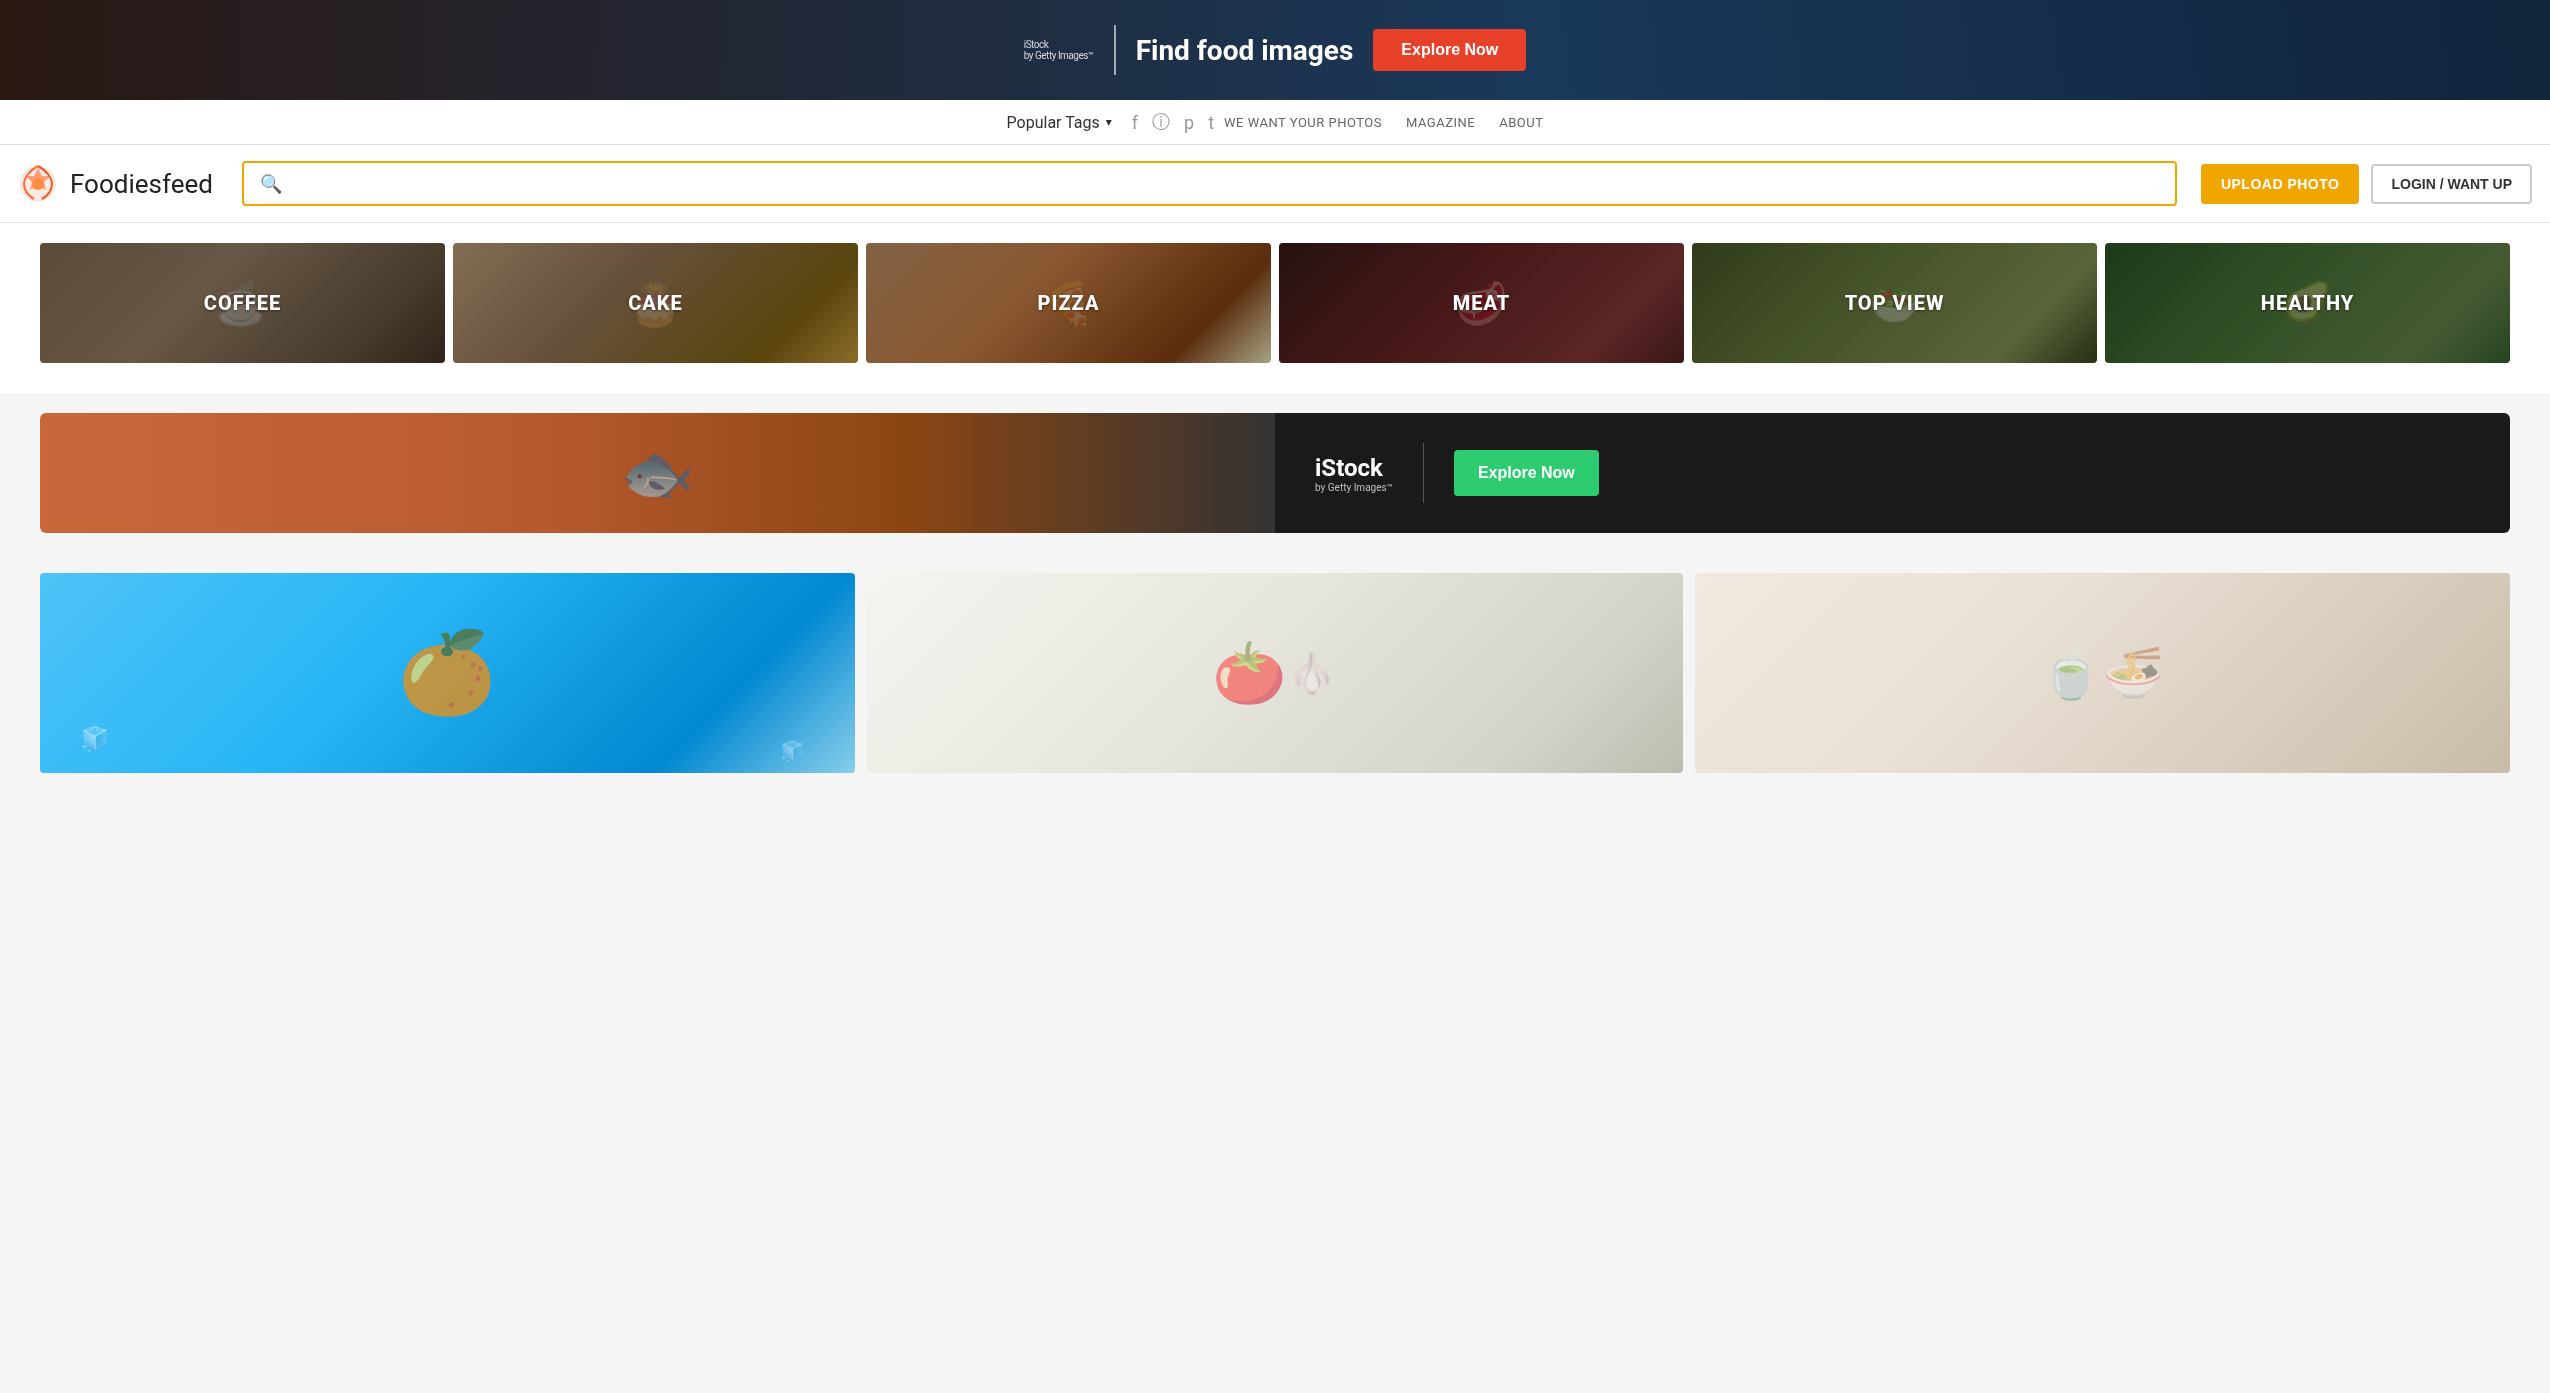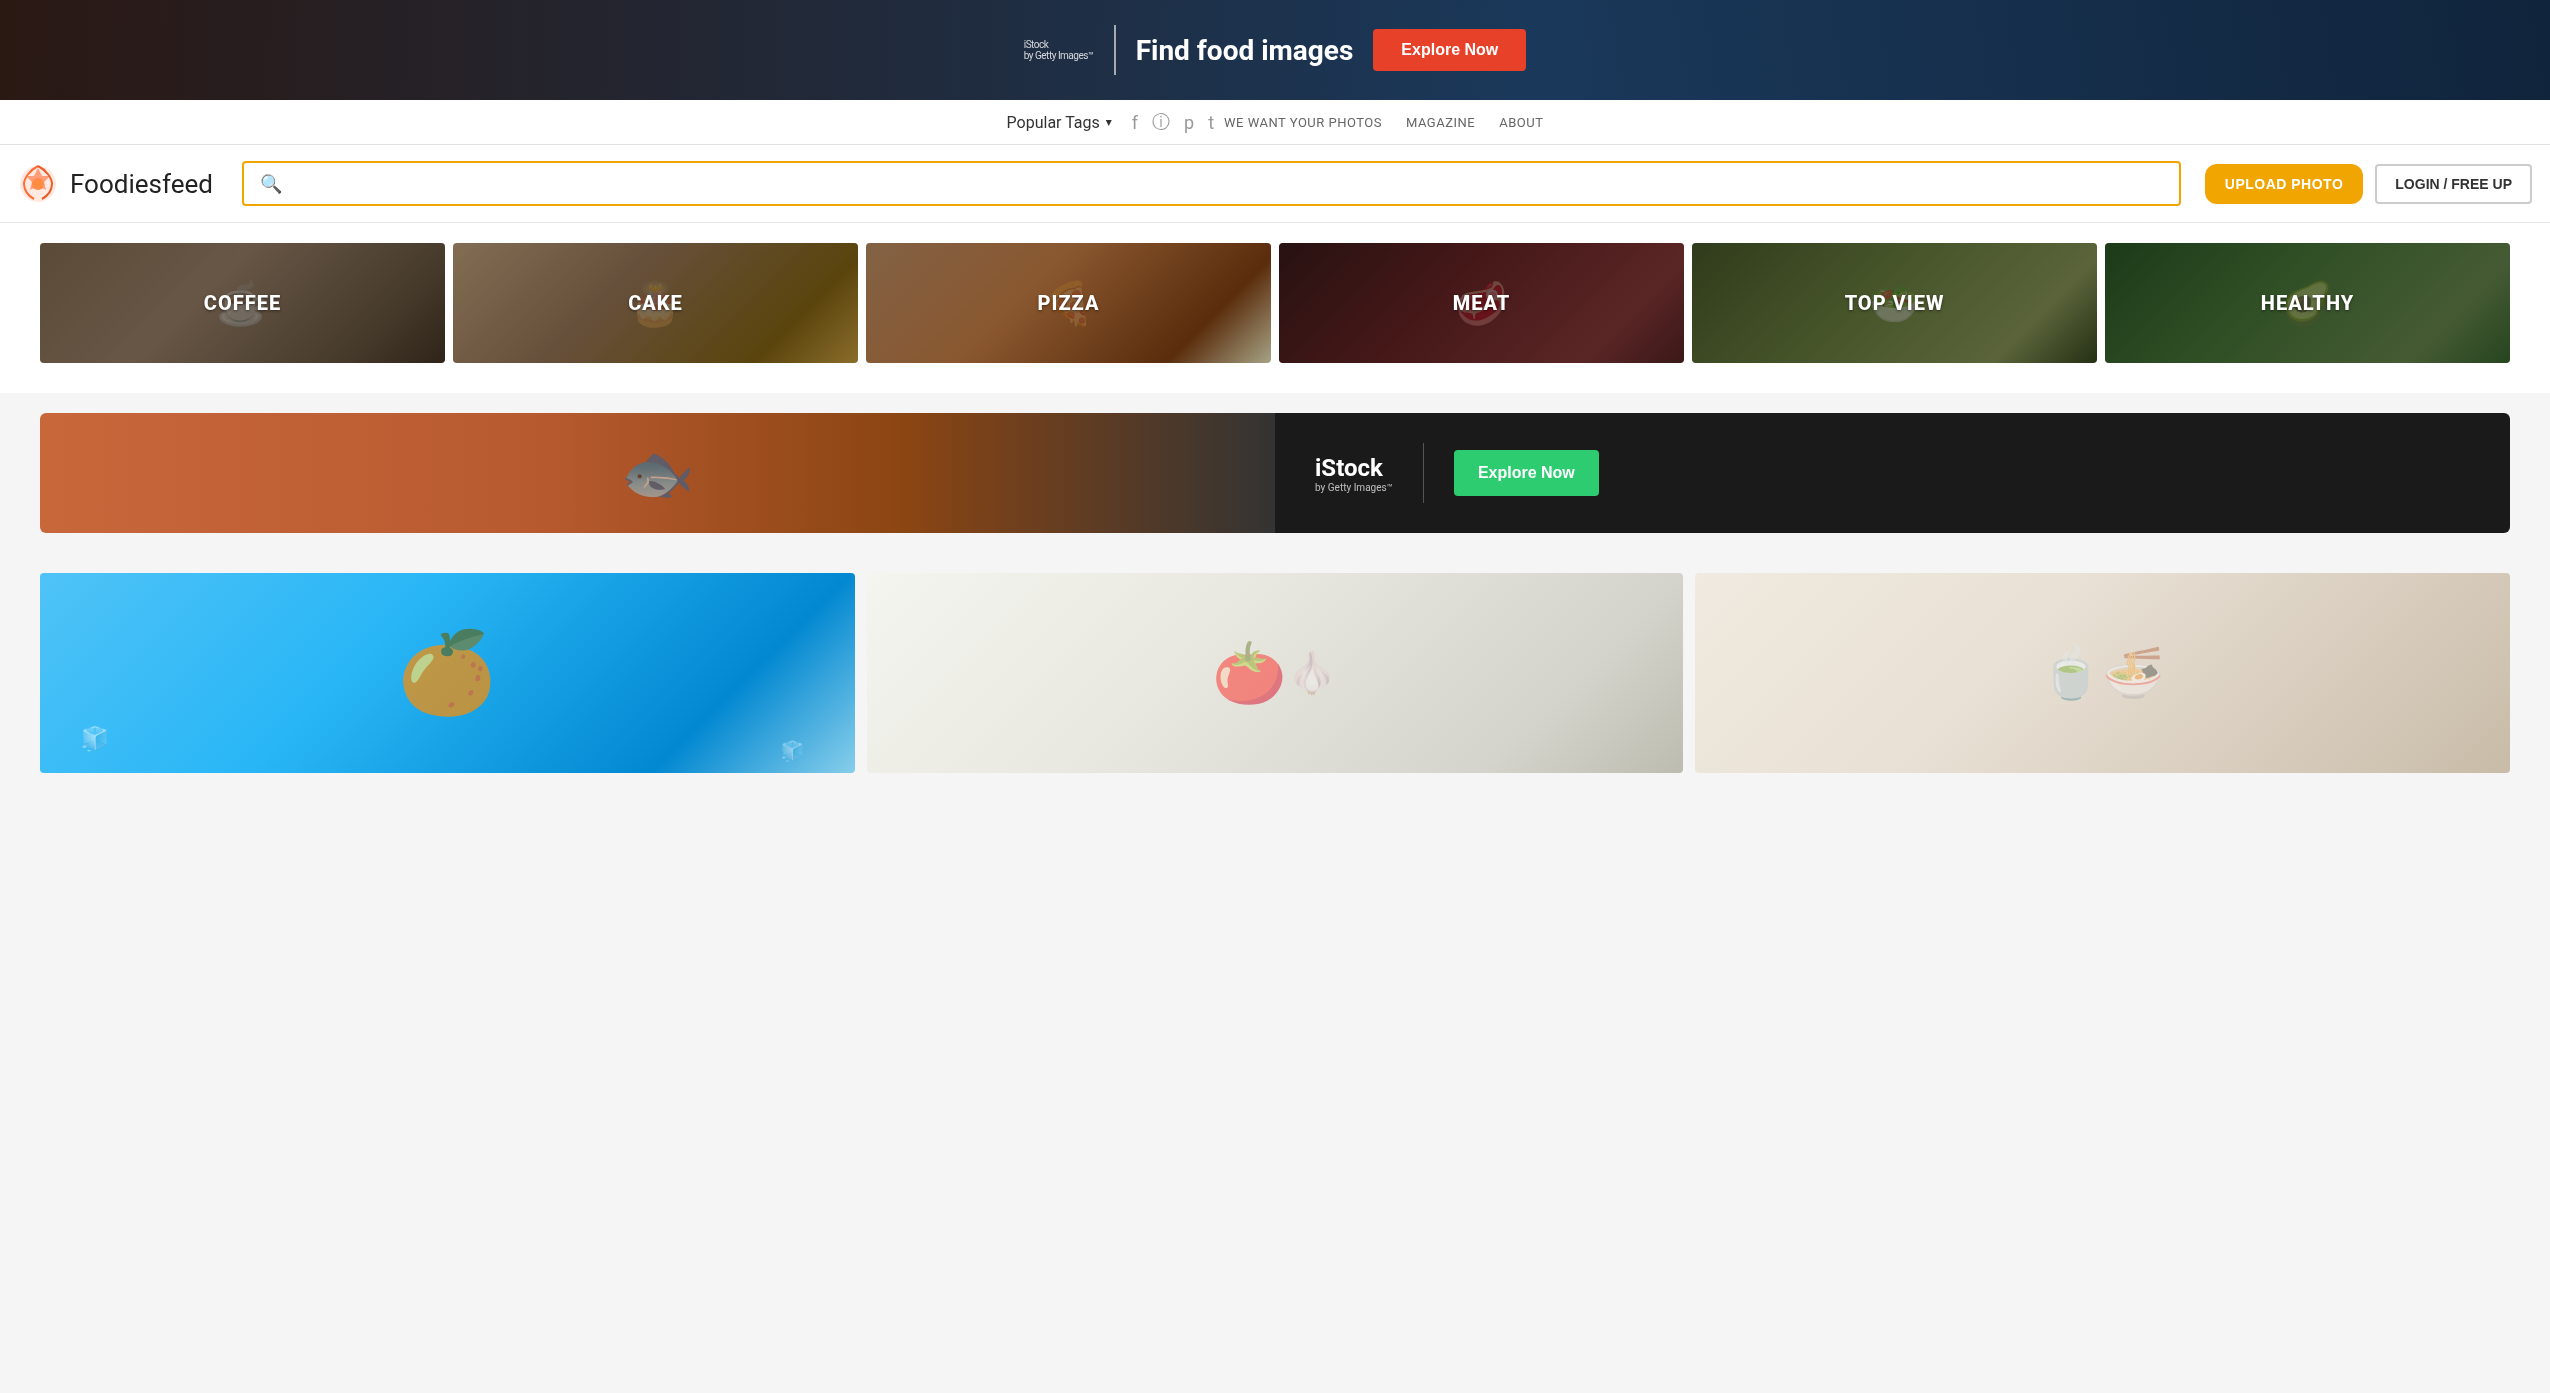--- a/index.html
+++ b/index.html
@@ -159,21 +159,21 @@
       align-items: center;
     }
     .upload-btn {
       background: #f0a500;
       color: white;
       border: none;
       padding: 12px 20px;
       font-size: 14px;
       font-weight: 700;
       letter-spacing: 0.5px;
-      border-radius: 12px;
+      border-radius: 4px;
       cursor: pointer;
       text-transform: uppercase;
       white-space: nowrap;
     }
     .login-btn {
       background: white;
       color: #333;
       border: 2px solid #ccc;
       padding: 10px 18px;
       font-size: 14px;
@@ -416,21 +416,21 @@
       <path d="M20 2 C12 6 6 14 6 20 C6 26 10 32 16 35" stroke="#FF6B35" stroke-width="2" fill="none"></path>
       <path d="M20 2 C28 6 34 14 34 20 C34 26 30 32 24 35" stroke="#E85D25" stroke-width="2" fill="none"></path>
     </svg>
     <span class="logo-text">Foodiesfeed</span>
   </div>
   <div class="search-bar">
     <span class="search-icon-wrap">🔍</span>
   </div>
   <div class="header-actions">
     <button class="upload-btn">UPLOAD PHOTO</button>
-    <button class="login-btn">LOGIN / FREE UP</button>
+    <button class="login-btn">LOGIN / WANT UP</button>
   </div>
 </header>
 
 <section class="category-section">
   <div class="category-grid">
 
     <div class="category-card">
       <div class="category-bg bg-coffee">
         <div style="font-size:42px;opacity:0.4">☕</div>
       </div>

